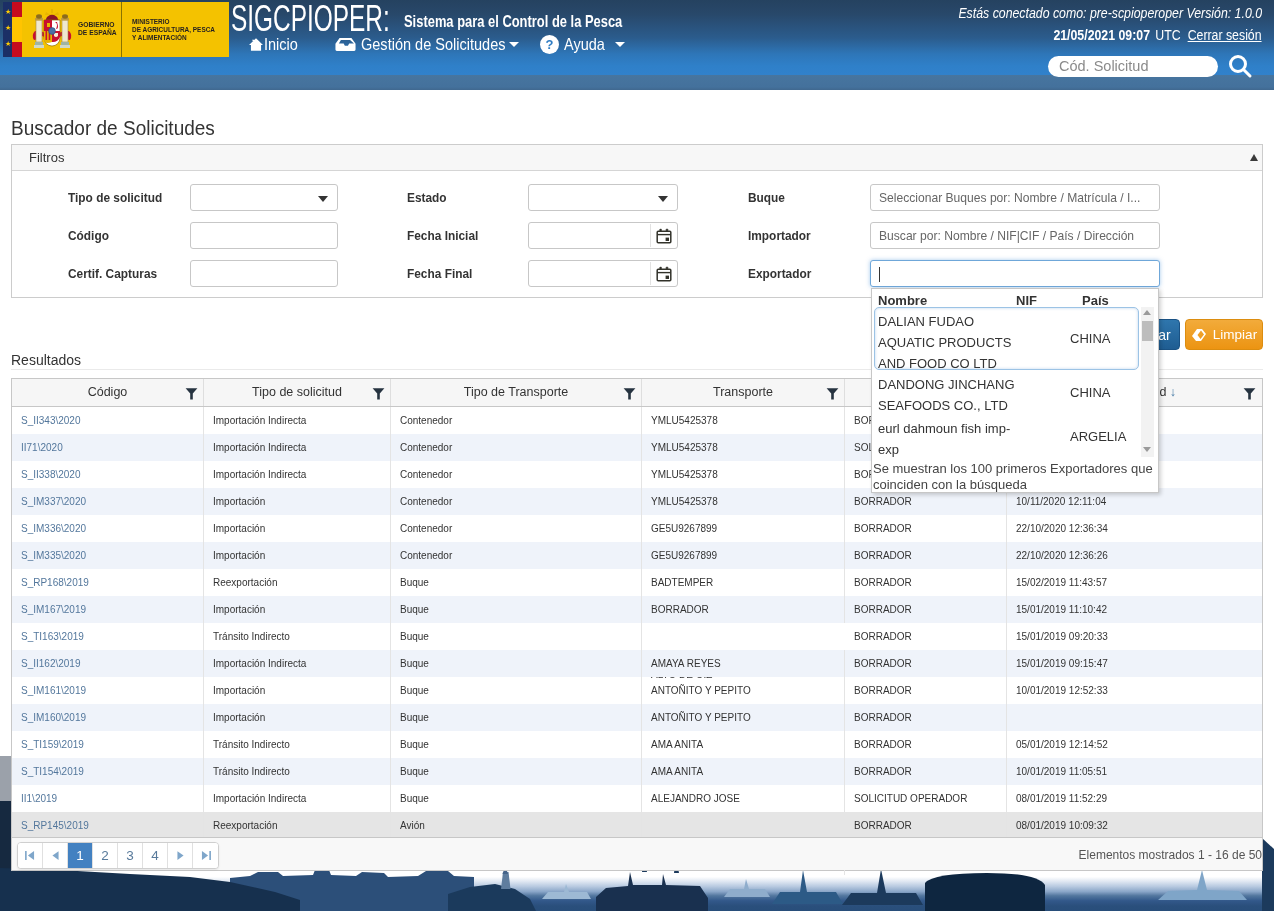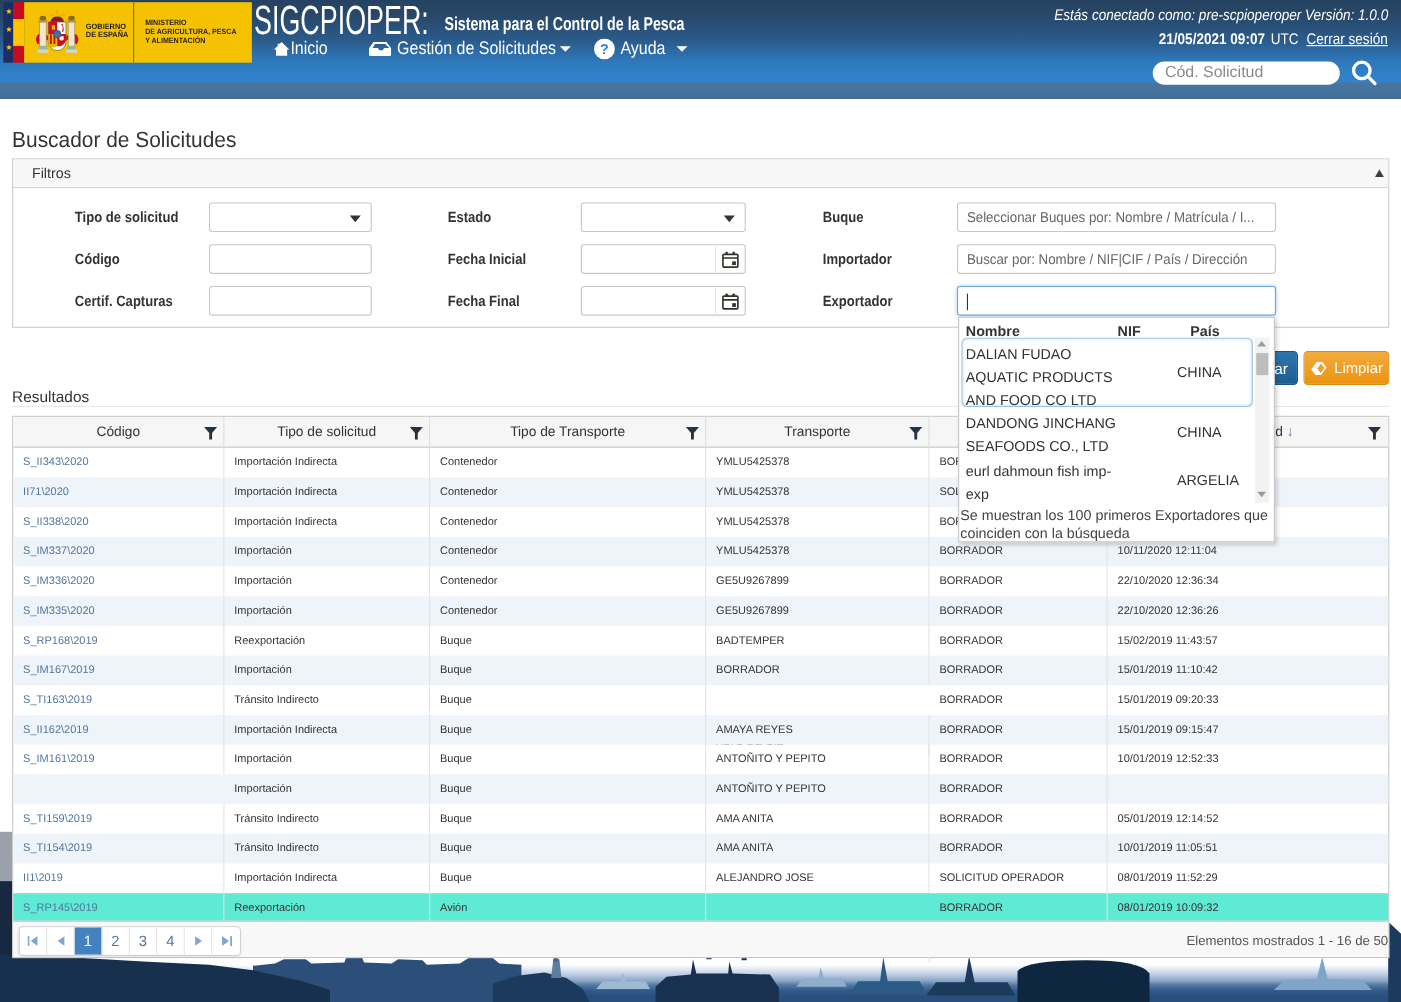--- a/index.html
+++ b/index.html
@@ -87,21 +87,21 @@
   #resultados { position:absolute; left:11px; top:352px; font-size:14px; color:#333; }
   #grid { position:absolute; left:11px; top:378px; width:1252px; height:493px;
     border:1px solid #c7c7c7; background:#fff; z-index:2; }
   #ghead { position:relative; height:28px; background:#f6f6f6; border-bottom:1px solid #c7c7c7; }
   #ghead .hc { position:absolute; top:0; height:27px; line-height:27px; font-size:12.5px; color:#333;
     text-align:center; border-right:1px solid #dedede; }
   .funnel { position:absolute; top:8px; }
   #gbody { position:relative; }
   .grow { position:relative; height:27px; font-size:10px; color:#333; }
   .grow.alt { background:#eff3fa; }
-  .grow.sel { background:#5eead4; }
+  .grow.sel { background:#e5e5e5; }
   .gc { position:absolute; top:0; height:27px; line-height:27px; padding-left:9px; overflow:hidden;
     border-right:1px solid #e4e4e4; white-space:nowrap; }
   .gc.link { color:#53779c; }
   #pager { position:absolute; left:0; bottom:0; width:1250px; height:33px; background:#f8f8f8;
     border-top:1px solid #c7c7c7; }
   .pgroup { position:absolute; left:5px; top:4px; display:flex; border:1px solid #cfcfcf; border-radius:4px; overflow:hidden; background:#fff; box-shadow:0 1px 2px rgba(0,0,0,.08);}
   .pbtn { width:25px; height:25px; text-align:center; font-size:13.5px; color:#587a9b;
     border-right:1px solid #e0e0e0; background:#fff; display:flex; align-items:center; justify-content:center;}
   .pbtn:last-child { border-right:none; }
   .pbtn.active { background:#4381c1; color:#fff; }
@@ -365,20 +365,21 @@
         </div>
         <div class="grow">
           <div class="gc link" style="left:0px;width:192px;">S_IM161\2019</div>
           <div class="gc " style="left:192px;width:187px;">Importación</div>
           <div class="gc " style="left:379px;width:251px;">Buque</div>
           <div class="gc " style="left:630px;width:203px;">ANTOÑITO Y PEPITO</div>
           <div class="gc " style="left:833px;width:162px;">BORRADOR</div>
           <div class="gc " style="left:995px;width:255px;border-right:none;">10/01/2019 12:52:33</div>
         </div>
         <div class="grow alt">
+          <div class="gc link" style="left:0px;width:192px;">S_IM160\2019</div>
           <div class="gc " style="left:192px;width:187px;">Importación</div>
           <div class="gc " style="left:379px;width:251px;">Buque</div>
           <div class="gc " style="left:630px;width:203px;">ANTOÑITO Y PEPITO</div>
           <div class="gc " style="left:833px;width:162px;">BORRADOR</div>
         </div>
         <div class="grow">
           <div class="gc link" style="left:0px;width:192px;">S_TI159\2019</div>
           <div class="gc " style="left:192px;width:187px;">Tránsito Indirecto</div>
           <div class="gc " style="left:379px;width:251px;">Buque</div>
           <div class="gc " style="left:630px;width:203px;">AMA ANITA</div>

